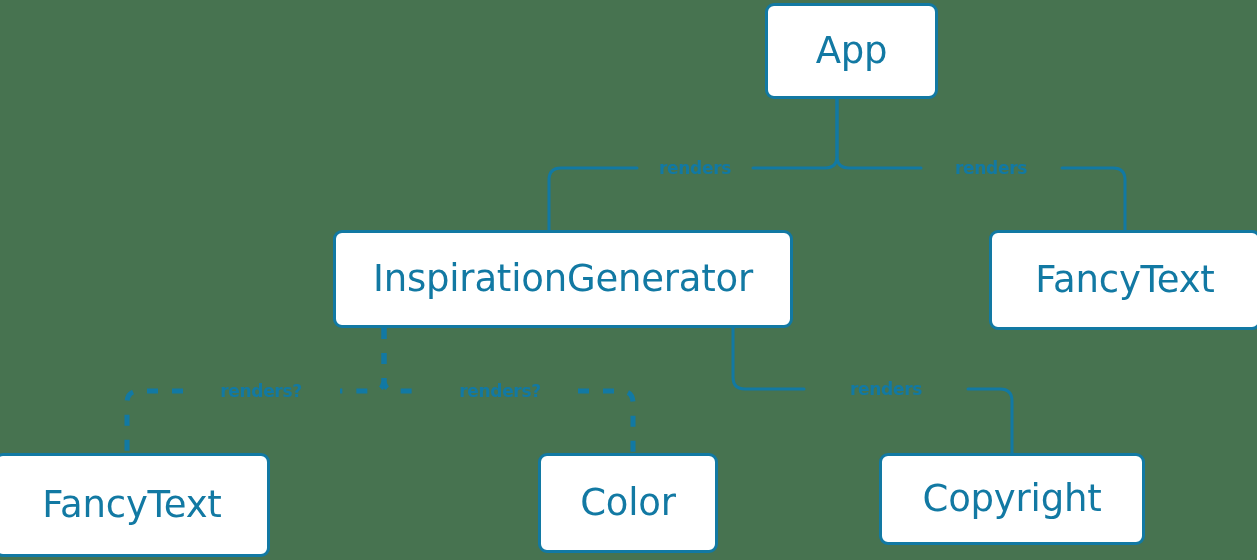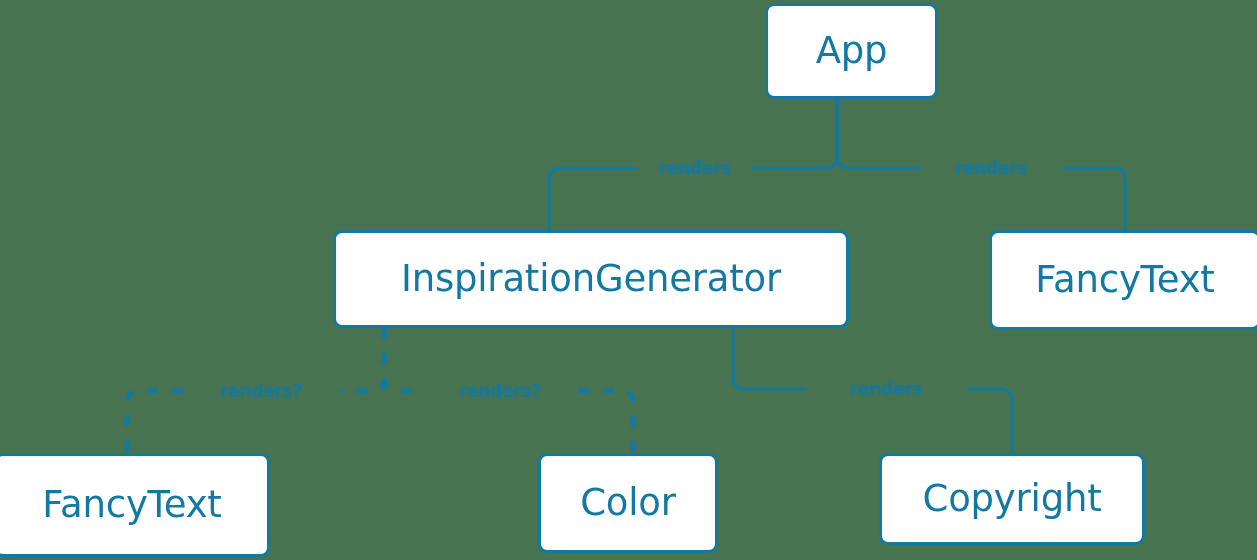--- a/index.html
+++ b/index.html
@@ -56,21 +56,21 @@
     font-size: 17px;
     letter-spacing: -0.3px;
     white-space: nowrap;
     transform: translate(-50%, -50%);
     z-index: 3;
     line-height: 1;
   }
 
   
   #node-app            { left: 757px;  top: 3px;   width: 173px; height: 96px; margin-left: 8px;  }
-  #node-inspiration    { left: 333px;  top: 230px; width: 516px; height: 98px;  }
+  #node-inspiration    { left: 333px;  top: 230px; width: 460px; height: 98px;  }
   #node-fancytext-right{ left: 989px;  top: 230px; width: 272px; height: 100px; }
   #node-fancytext-left { left: -6px;   top: 453px; width: 276px; height: 104px; }
   #node-color          { left: 538px;  top: 453px; width: 180px; height: 100px; text-align: center; }
   #node-copyright      { left: 879px;  top: 453px; width: 266px; height: 92px; }
 
   
   #label-renders-app-inspiration   { left: 695px; top: 168px; }
   #label-renders-app-fancytext     { left: 991px; top: 168px; }
   #label-renders-q-left            { left: 261px; top: 391px; }
   #label-renders-q-right           { left: 500px; top: 391px; }

